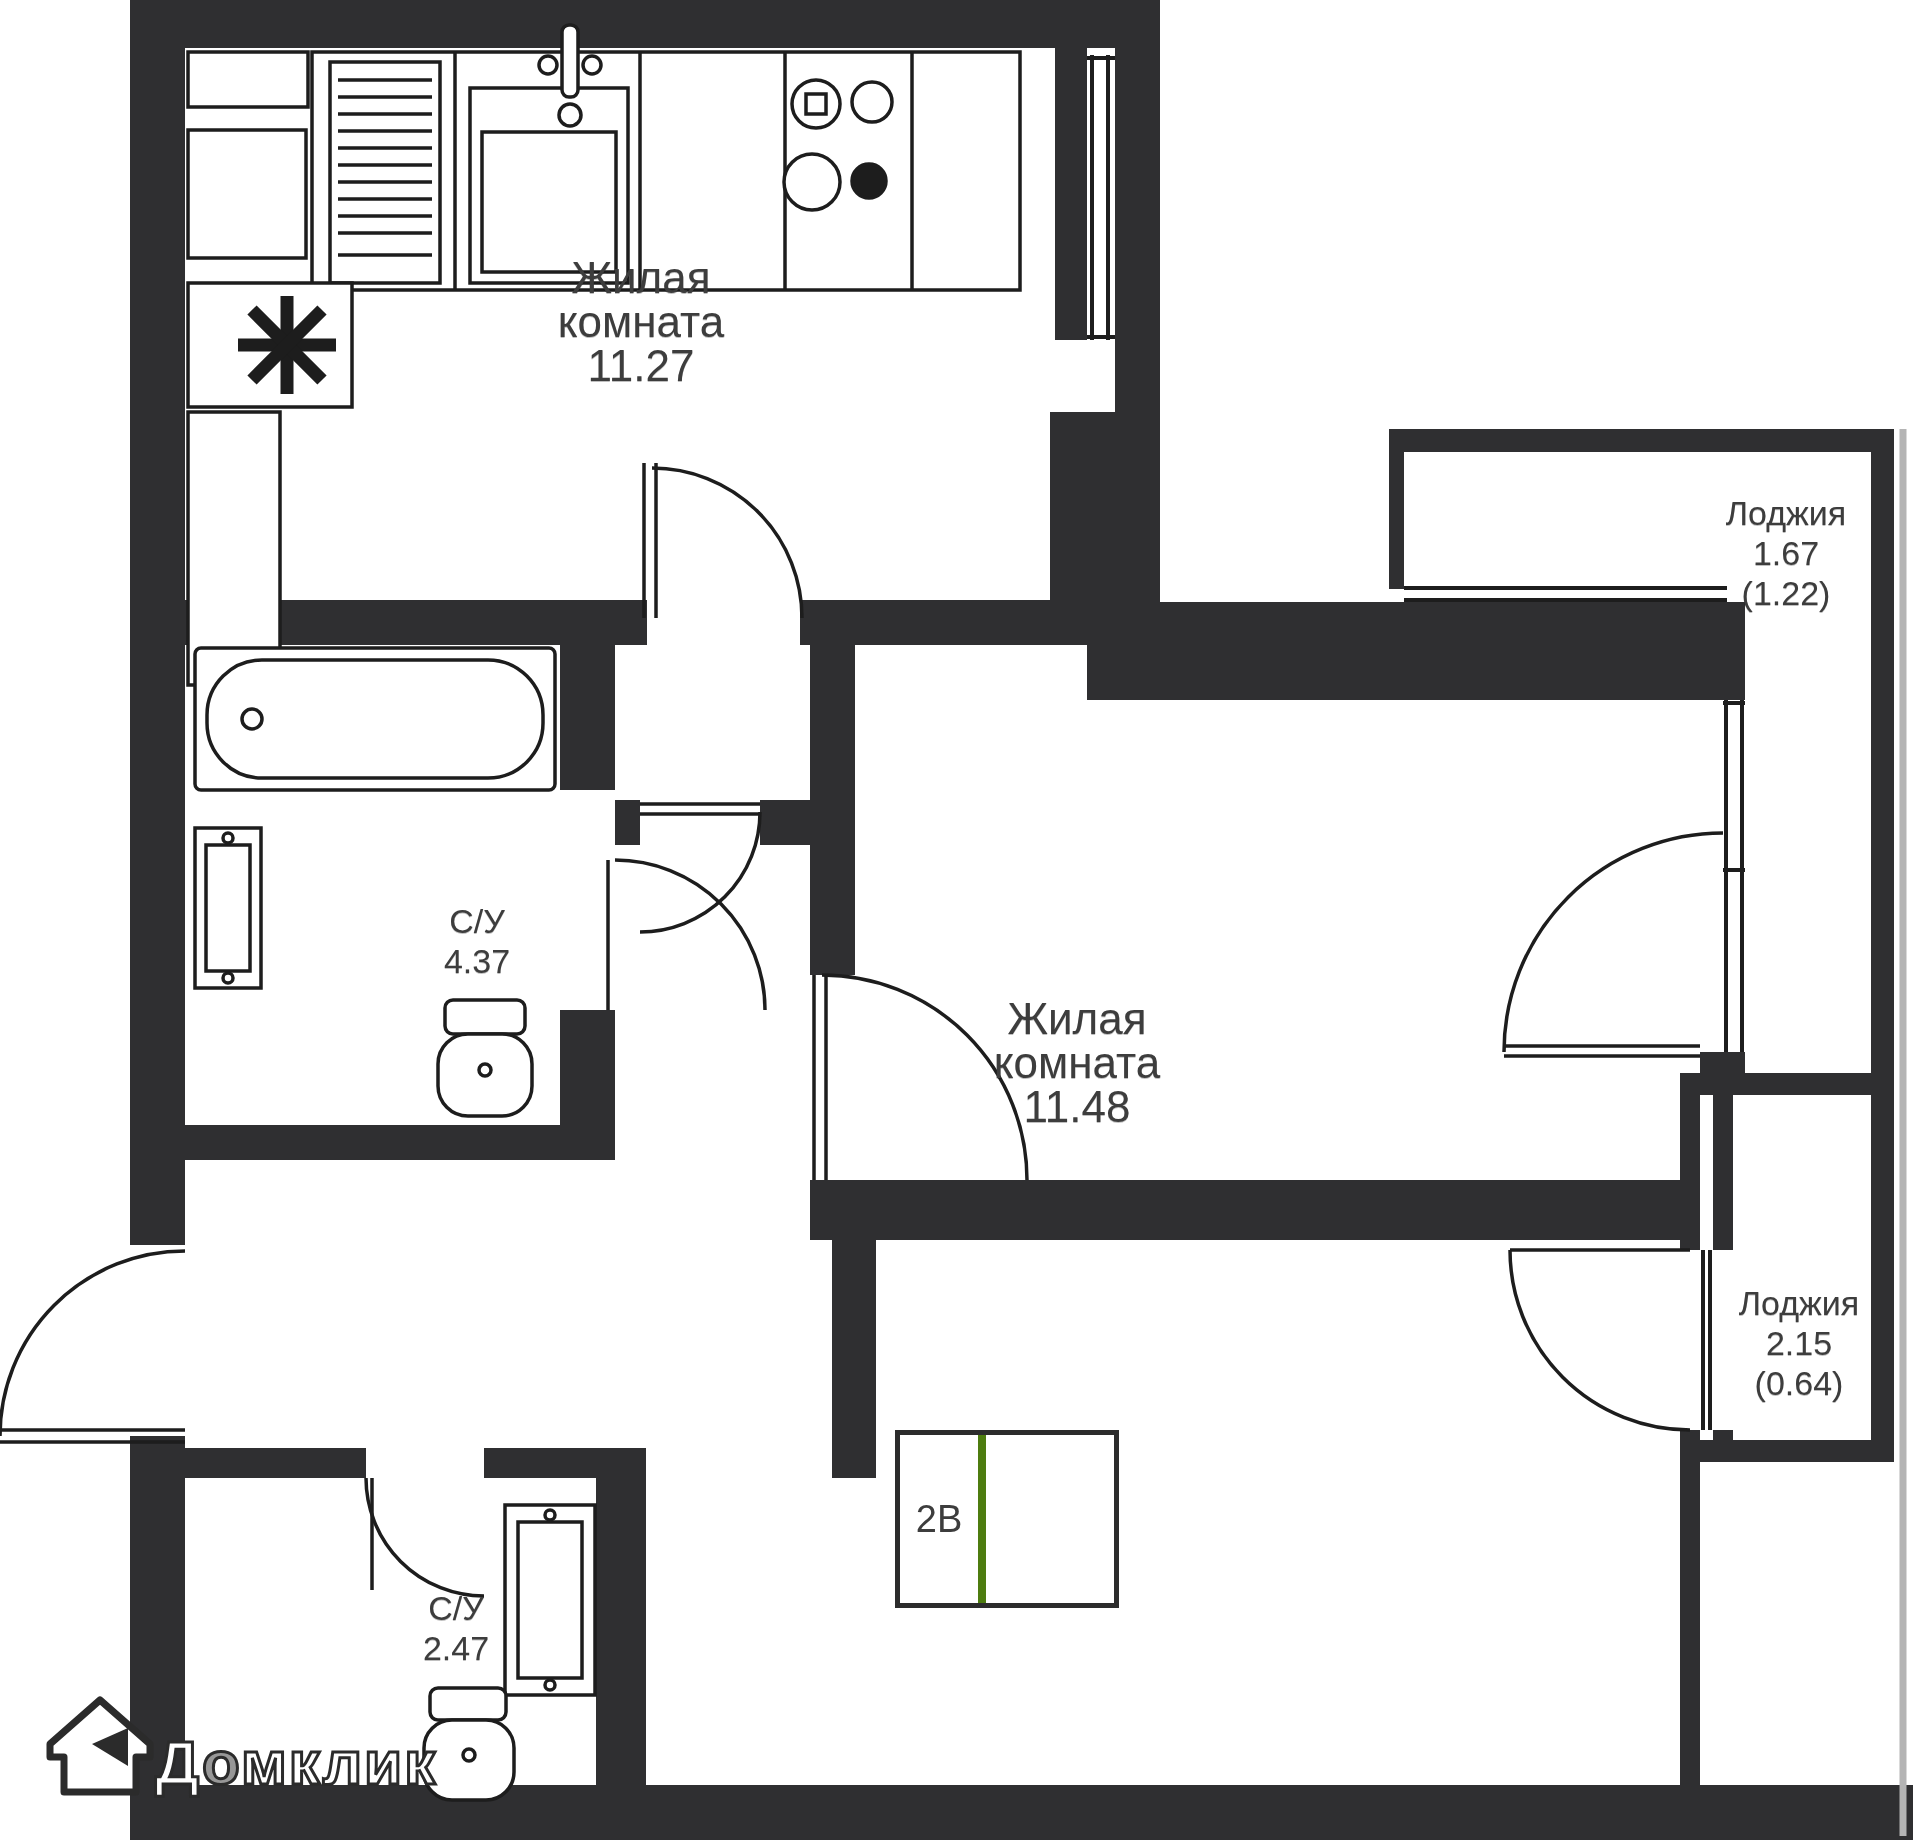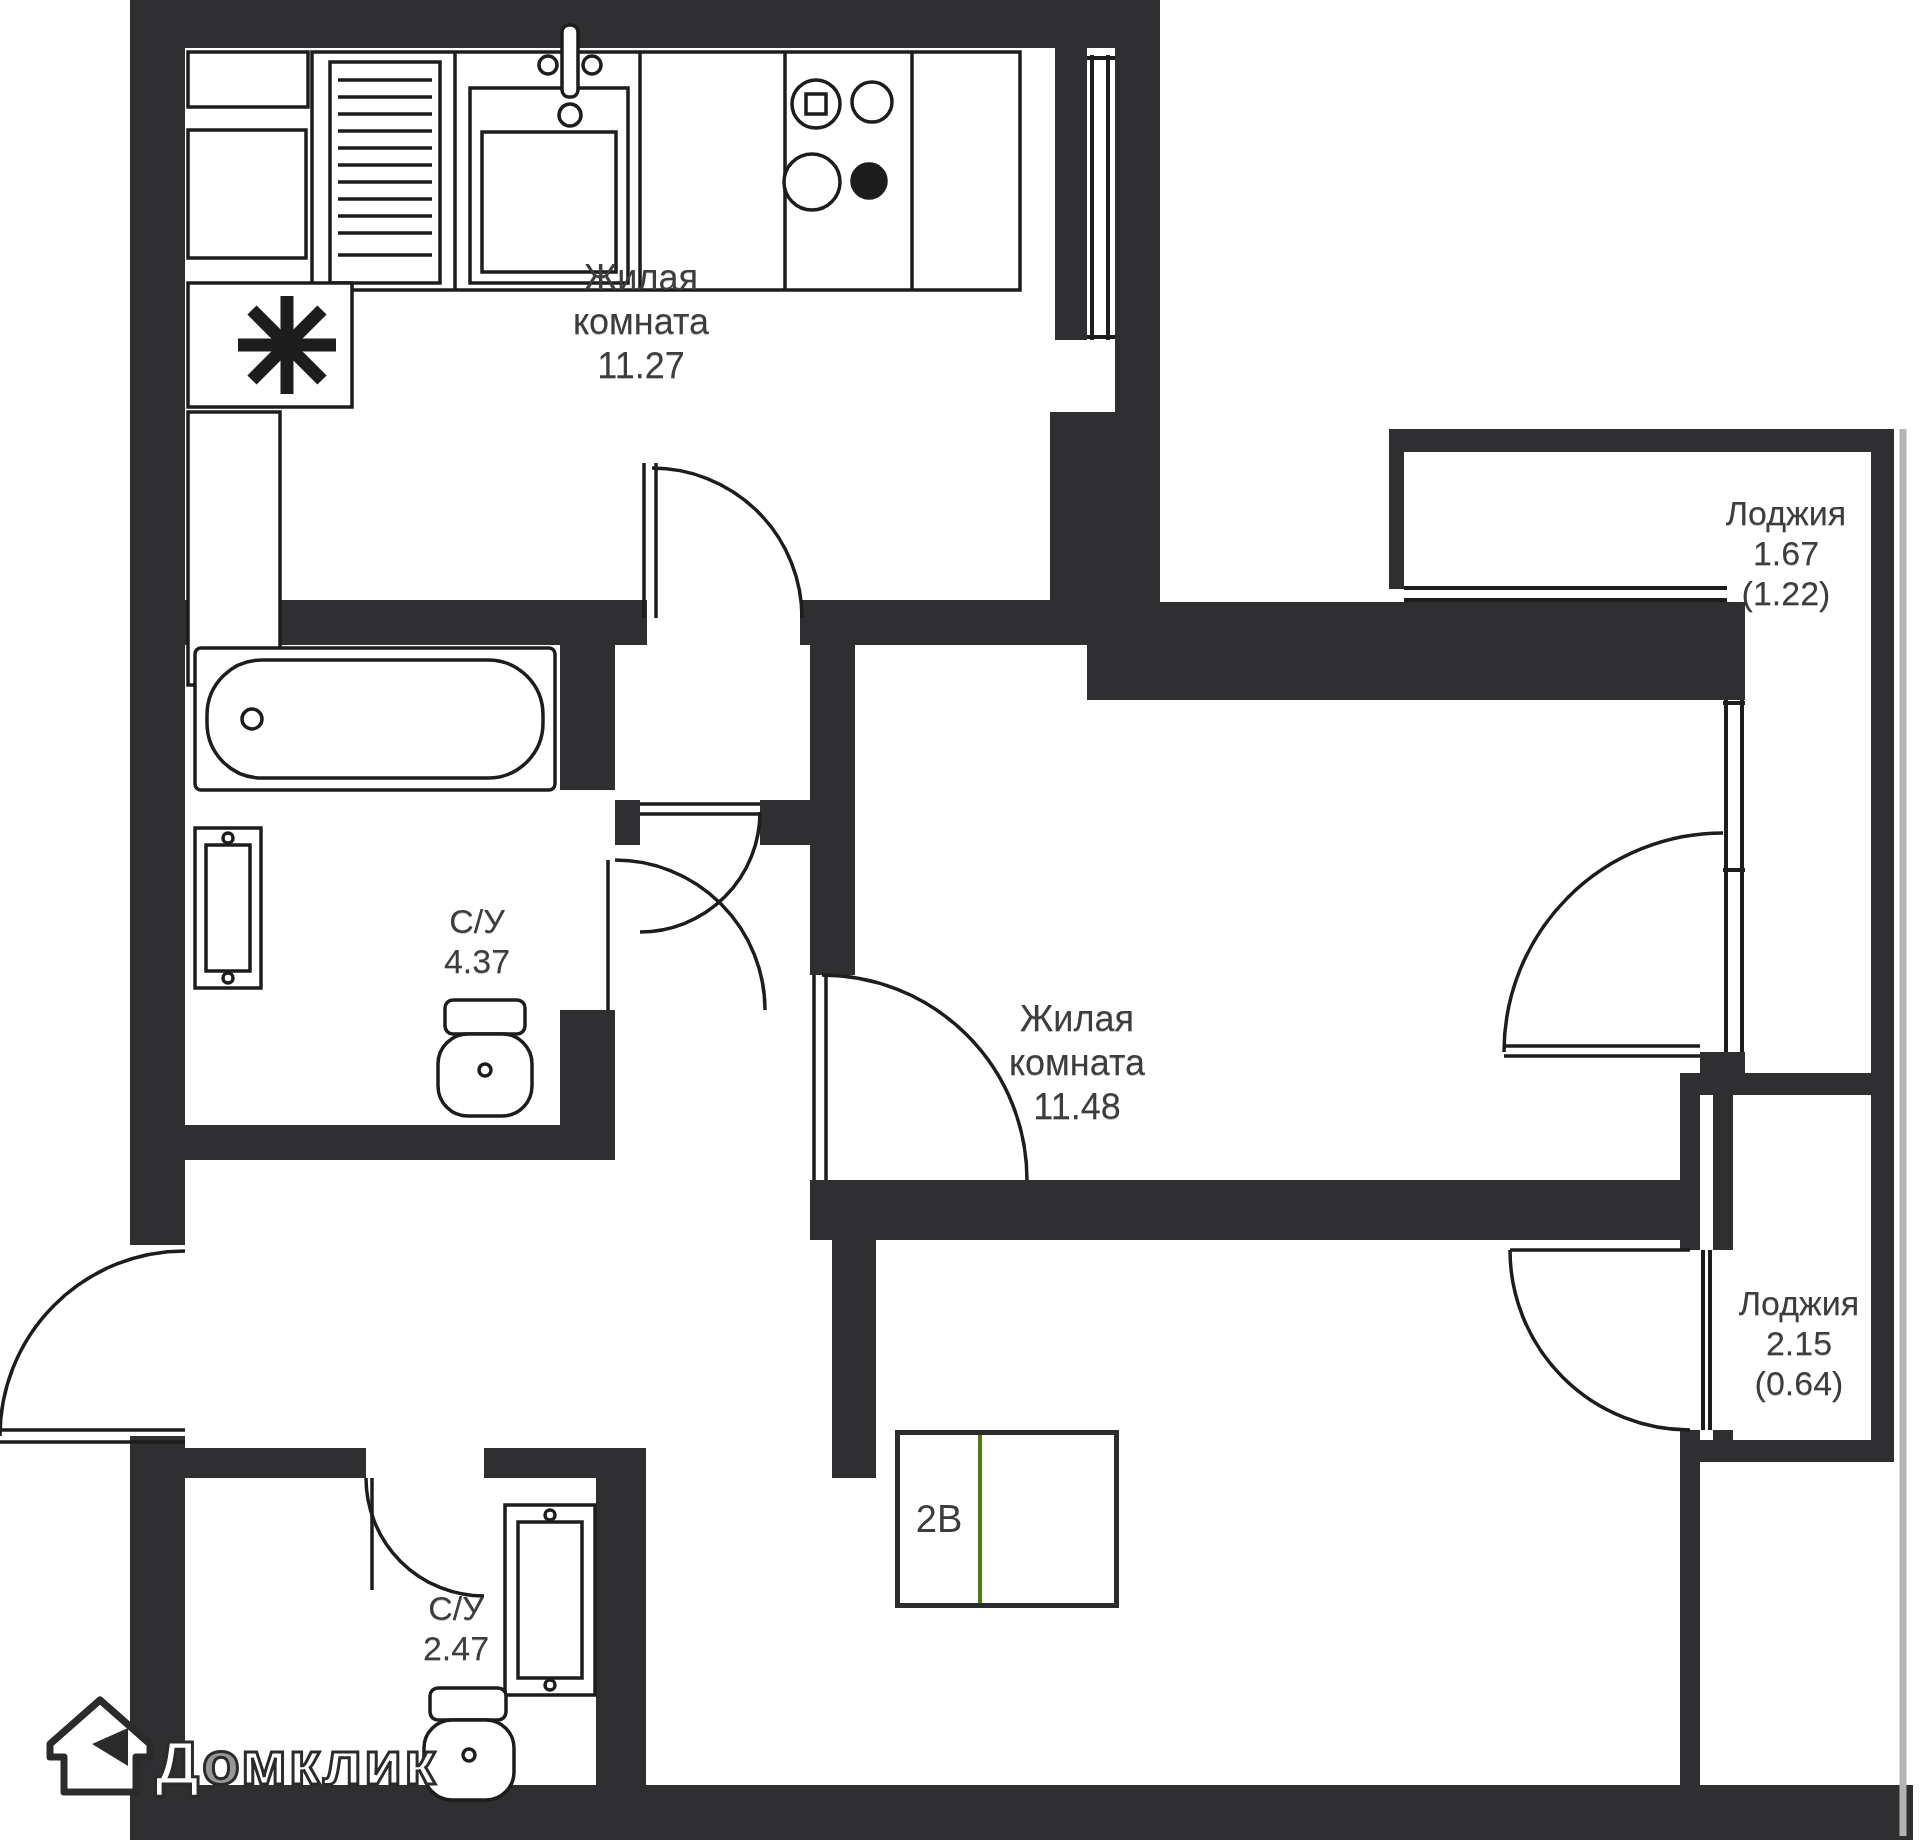--- a/index.html
+++ b/index.html
@@ -1,25 +1,25 @@
 <!DOCTYPE html>
 <html><head>
 <meta charset="utf-8">
 <style>
   html,body{margin:0;padding:0;background:#fff;}
   #plan{position:relative;width:1920px;height:1840px;background:#fff;overflow:hidden;
         font-family:"Liberation Sans","DejaVu Sans",sans-serif;}
   #plan svg{position:absolute;left:0;top:0;}
   .lbl{position:absolute;transform:translate(-50%,-50%);text-align:center;
-       color:#3d3d3d;font-size:36px;line-height:44px;white-space:nowrap;
+       color:#3d3d3d;font-size:44px;line-height:44px;white-space:nowrap;
        text-shadow:0 1px 0 rgba(0,0,0,.25);}
   .lbl.small{font-size:34px;line-height:40px;margin-top:48px;}
   .stamp{position:absolute;left:895px;top:1430px;width:224px;height:178px;
          border:5px solid #2c2c2c;display:flex;box-sizing:border-box;background:#fff;}
-  .stamp .cell-type{width:78px;border-right:4px solid #4d7c0f;display:flex;
+  .stamp .cell-type{width:78px;border-right:8px solid #4d7c0f;display:flex;
          align-items:center;justify-content:center;font-size:38px;color:#3d3d3d;}
   .stamp .col{flex:1;display:flex;flex-direction:column;}
   .stamp .col div{flex:1;display:flex;align-items:center;justify-content:center;
          font-size:38px;color:#3d3d3d;}
   .stamp .col div + div{border-top:4px solid #2c2c2c;}
 </style>
 </head>
 <body>
 
 <div id="plan">

